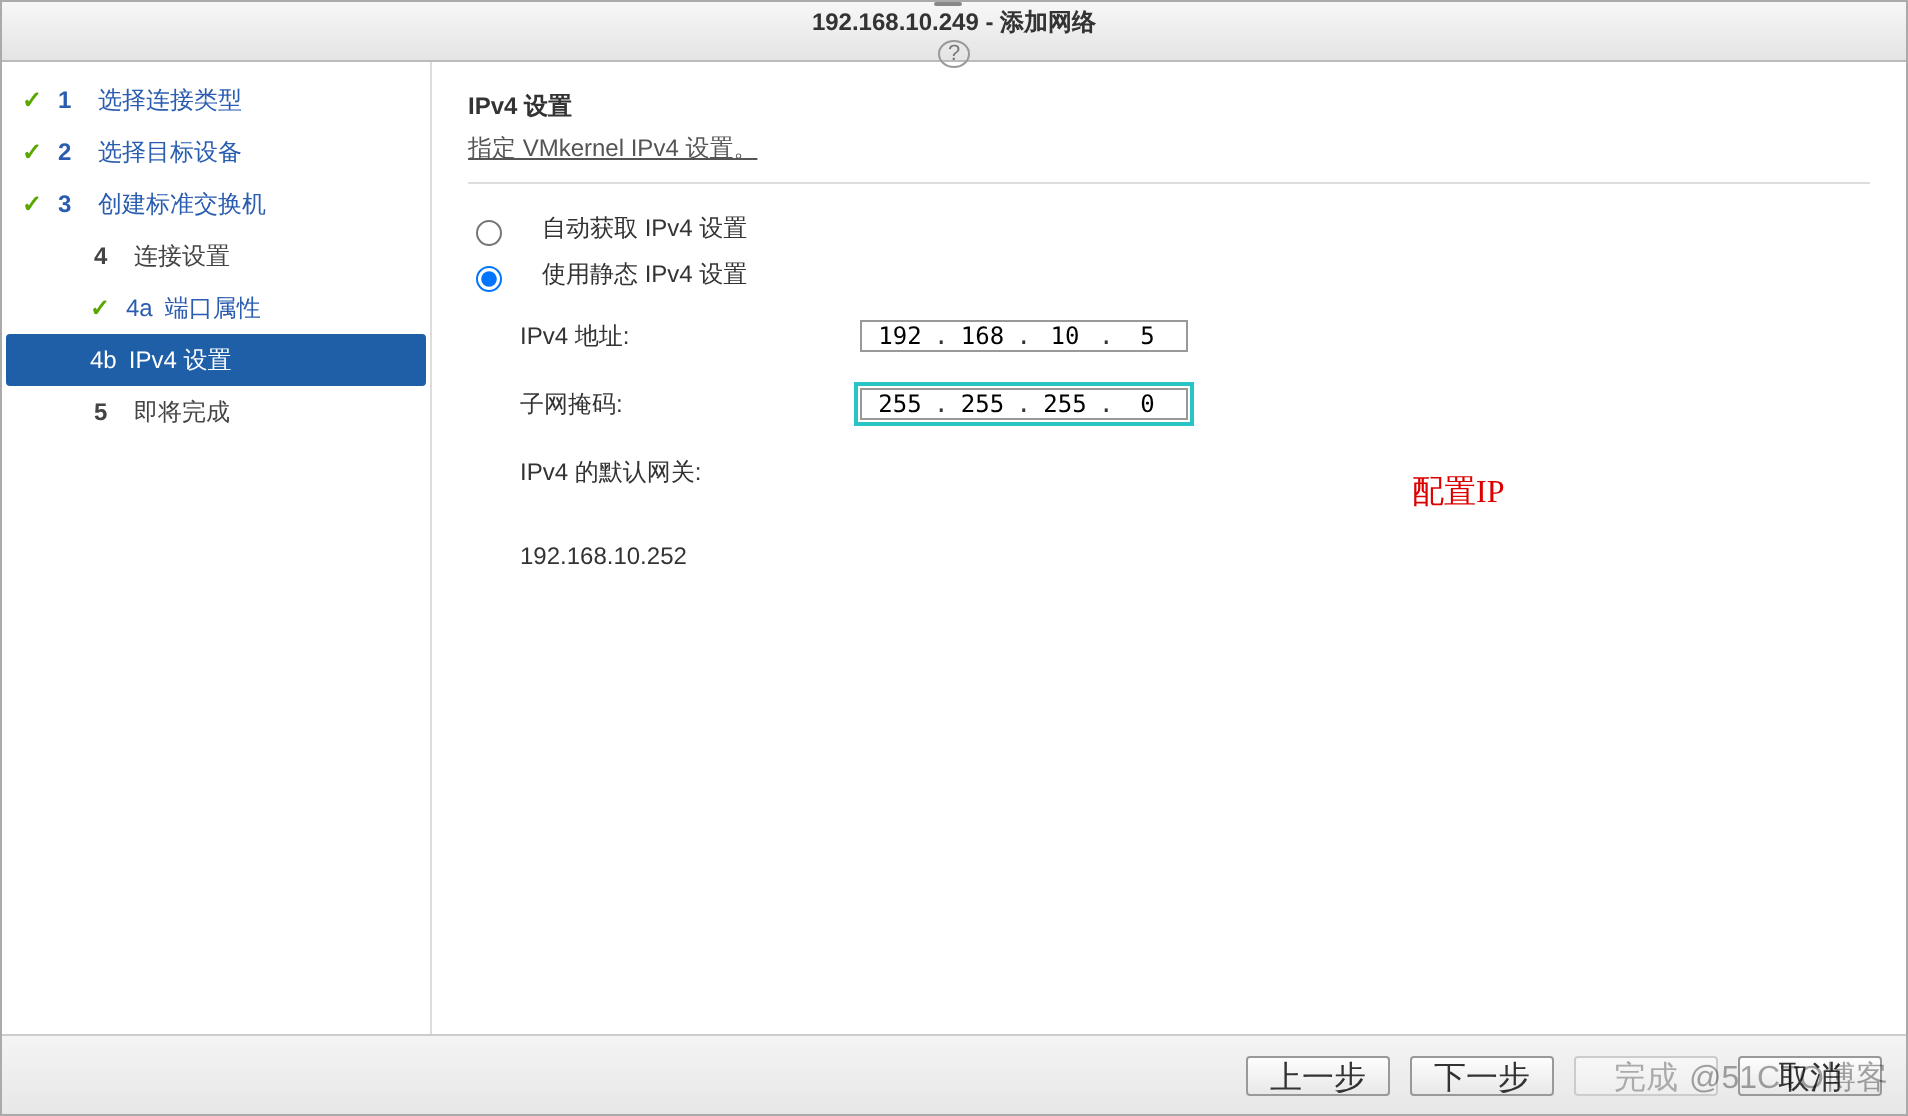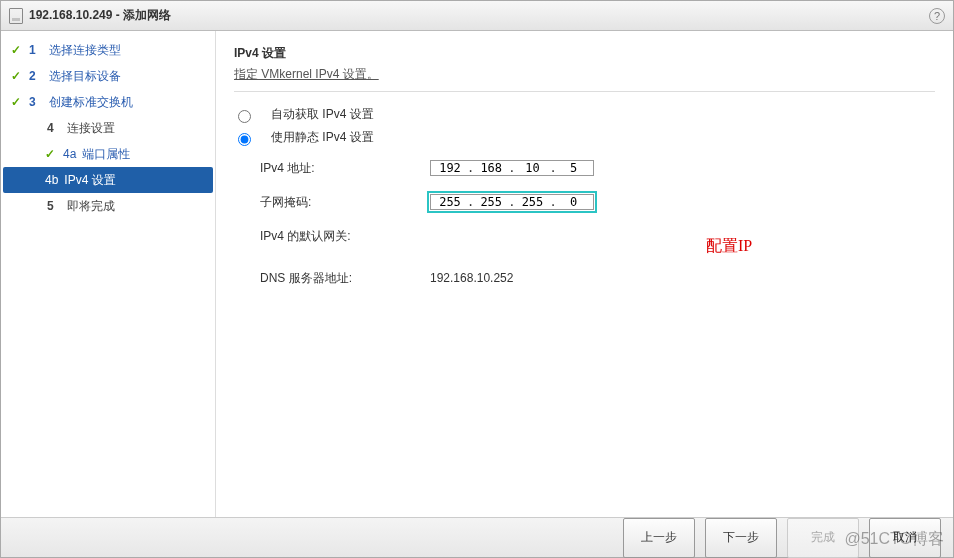--- a/index.html
+++ b/index.html
@@ -2,20 +2,21 @@
 <html><head>
 <meta charset="utf-8">
 <style>
   * { box-sizing: border-box; margin: 0; padding: 0; }
   html, body { width: 954px; height: 558px; font-family: Arial, "Microsoft YaHei", sans-serif; font-size: 12px; color: #333; background: #fff; overflow: hidden; }
   .window { display: flex; flex-direction: column; height: 100%; border: 1px solid #aaa; }
   .titlebar {
     height: 30px; display: flex; align-items: center; padding: 0 8px;
     background: linear-gradient(#f7f7f7, #e4e4e4);
     border-bottom: 1px solid #bbb;
+    flex-direction: column;
   }
   .titlebar .host-icon { width: 14px; height: 16px; border: 1px solid #888; border-radius: 1px; margin-right: 6px; position: relative; }
   .titlebar .host-icon::after { content:""; position:absolute; bottom:2px; left:2px; right:2px; height:3px; background:#888; opacity:.4;}
   .titlebar .title { font-weight: bold; color: #333; }
   .titlebar .spacer { flex: 1; }
   .help-icon { width: 16px; height: 16px; border: 1px solid #999; border-radius: 50%; display:flex; align-items:center; justify-content:center; color:#777; font-size:11px; cursor:pointer;}
   .body { flex: 1; display: flex; min-height: 0; }
   .sidebar { width: 215px; border-right: 1px solid #ddd; padding-top: 6px; }
   .step { display: flex; align-items: center; height: 26px; padding-left: 10px; color: #2a5db0; cursor: pointer; }
   .step.indent1 { padding-left: 28px; }
@@ -38,21 +39,21 @@
   .ip-box.focused { outline: 2px solid #2bc4c4; outline-offset: 1px; }
   .ip-box input { width: 30px; border: none; text-align: center; font-family: monospace; font-size: 12px; outline: none; }
   .ip-box .dot { padding: 0 2px; }
   .value-text { color:#333; }
   .annotation { position: absolute; color: #d00; font-family: SimSun, serif; font-size: 16px; margin-top: 19px; }
   .footer {
     height: 40px; border-top: 1px solid #ccc;
     background: linear-gradient(#f4f4f4, #e7e7e7);
     display: flex; align-items: center; justify-content: flex-end; padding: 0 12px; gap: 10px;
   }
-  .btn { min-width: 72px; height: 40px; border: 1px solid #999; border-radius: 2px; background: linear-gradient(#fdfdfd,#e8e8e8); cursor: pointer; font-size:12px; color:#333;}
+  .btn { min-width: 72px; height: 20px; border: 1px solid #999; border-radius: 2px; background: linear-gradient(#fdfdfd,#e8e8e8); cursor: pointer; font-size:16px; color:#333;}
   .btn:disabled { color: #aaa; border-color:#ccc; background: linear-gradient(#f7f7f7,#eee); cursor: default;}
   .watermark { position: absolute; right: 10px; bottom: 8px; color: rgba(0,0,0,0.35); font-size: 16px; pointer-events:none;}
 </style>
 </head>
 <body>
 
 <div class="window">
   <div class="titlebar">
     <div class="host-icon"></div>
     <div class="title">192.168.10.249 - 添加网络</div>
@@ -135,21 +136,20 @@
             <input value="255" style="">
               <span class="dot">.</span>
             <input value="0" style="">
           </div>
         </div>
         <div class="form-row">
           <div class="form-label">IPv4 的默认网关:</div>
           <div class="value-text"></div>
         </div>
         <div class="form-row" style="margin-top:14px;">
-          <div class="form-label">DNS 服务器地址:</div>
           <div class="value-text">192.168.10.252</div>
         </div>
       </div>
 
       <div class="annotation" style="left:490px; top:186px;">配置IP</div>
     </div>
   </div>
 
   <div class="footer">
     <button class="btn">上一步</button>

